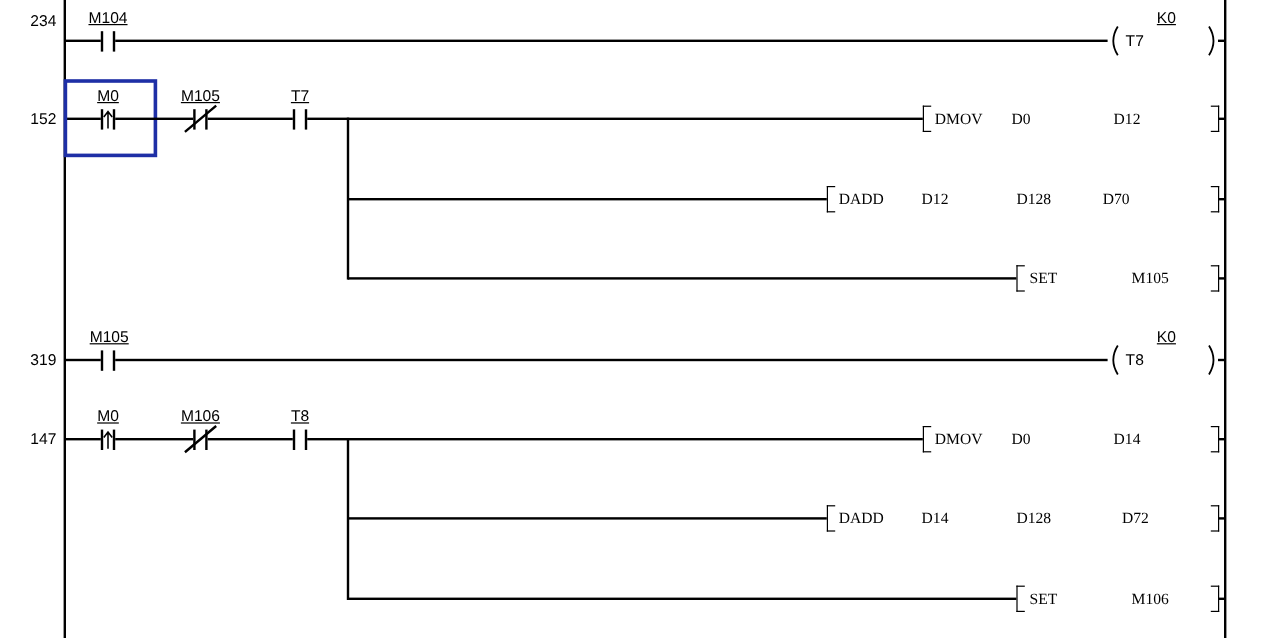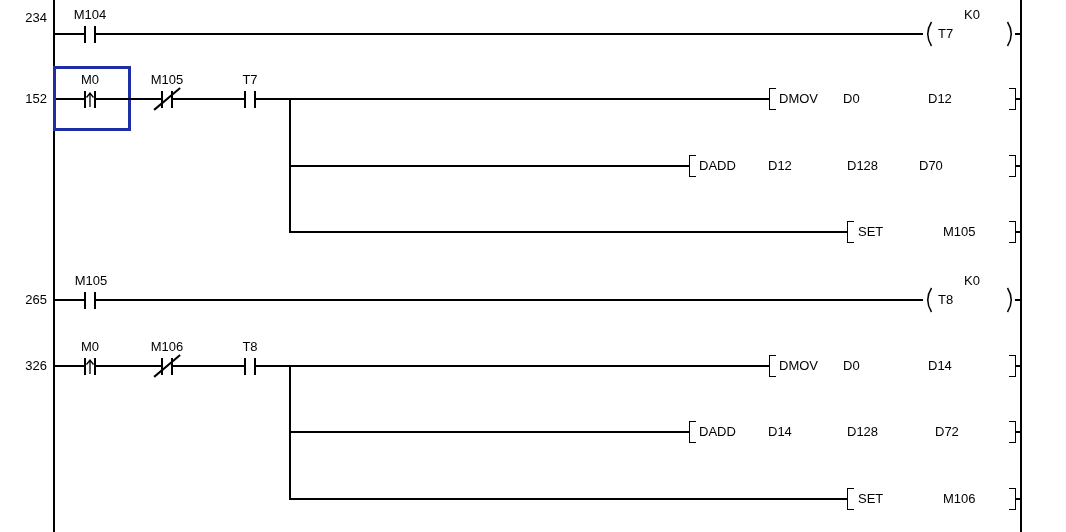--- a/index.html
+++ b/index.html
@@ -2,26 +2,26 @@
 <html><head>
 <meta charset="utf-8">
 <style>
   * { margin:0; padding:0; box-sizing:border-box; }
   html,body { width:1066px; height:532px; background:#ffffff; overflow:hidden;
               font-family:"Liberation Sans", sans-serif; position:relative; }
   .wh   { position:absolute; height:1.5px; background:#000; }
   .wv   { position:absolute; width:1.5px;  background:#000; }
   .rail { position:absolute; top:0; height:532px; width:2px; background:#000; }
   .lbl  { position:absolute; font-size:13px; line-height:15px; color:#000; white-space:nowrap; }
-  .c    { transform:translateX(-50%); }
+  .c    { transform:translateX(-50%);text-decoration:underline; }
   .num  { position:absolute; left:5px; width:42px; text-align:right; font-size:13px; line-height:15px; color:#000; }
   .contact { position:absolute; width:12px; height:17px; }
   .bar  { position:absolute; top:0; width:2px; height:17px; background:#000; }
   .slash{ position:absolute; left:-11px; top:7px; width:34px; height:1.6px; background:#000; transform:rotate(-40deg); }
-  .instr{ position:absolute; height:22px; }
+  .instr{ position:absolute; height:22px;font-family:Liberation Serif, serif; }
   .brl  { position:absolute; left:0; top:0; width:7px; height:22px; border:1.6px solid #000; border-right:none; }
   .brr  { position:absolute; top:0; width:7px; height:22px; border:1.6px solid #000; border-left:none; }
   .itxt { position:absolute; top:3px; font-size:13px; line-height:15px; color:#000; white-space:nowrap; }
   .coil { position:absolute; width:98px; height:26px; }
   .selbox { position:absolute; left:53px; top:66px; width:78px; height:65px; border:3px solid #1e2fa6; background:transparent; }
   svg.glyph { position:absolute; overflow:visible; }
 </style>
 </head>
 <body>
 
@@ -97,41 +97,41 @@
 
 <div class="wh" style="left:290px;top:231px;width:557px"></div>
 <div class="instr" style="left:847px;top:221px;width:169px">
   <div class="brl"></div>
   <div class="itxt" style="left:11px">SET</div>
   <div class="itxt" style="left:96px">M105</div>
   <div class="brr" style="left:162px"></div>
 </div>
 <div class="wh" style="left:1015px;top:231px;width:5px"></div>
 
-<div class="num" style="top:292px">265</div>
+<div class="num" style="top:292px">319</div>
 <div class="wh" style="left:55px;top:299px;width:29px"></div>
 <div class="contact" style="left:84px;top:292px">
   <div class="bar" style="left:0"></div>
   <div class="bar" style="left:10px"></div>
 </div>
 <div class="lbl c" style="left:91px;top:273px">M105</div>
 <div class="wh" style="left:96px;top:299px;width:827px"></div>
 <div class="lbl c" style="left:972px;top:273px">K0</div>
 <div class="coil" style="left:923px;top:287px">
   <svg class="glyph" style="left:0;top:0" width="10" height="26">
       <path d="M8.5 1 Q1 13 8.5 25" stroke="#000" stroke-width="1.5" fill="none"></path>
     </svg>
   <div class="lbl" style="left:15px;top:5px">T8</div>
   <svg class="glyph" style="left:83px;top:0" width="10" height="26">
       <path d="M1.5 1 Q9 13 1.5 25" stroke="#000" stroke-width="1.5" fill="none"></path>
     </svg>
 </div>
 <div class="wh" style="left:1015px;top:299px;width:5px"></div>
 
-<div class="num" style="top:358px">326</div>
+<div class="num" style="top:358px">147</div>
 <div class="wh" style="left:55px;top:365px;width:29px"></div>
 <div class="contact" style="left:84px;top:358px">
   <div class="bar" style="left:0"></div>
   <div class="bar" style="left:10px"></div>
   <svg class="glyph" style="left:1px;top:0" width="10" height="17">
       <path d="M5 16 V2.5 M1.5 6.5 L5 2 L8.5 6.5" stroke="#000" stroke-width="1.3" fill="none"></path>
     </svg>
 </div>
 <div class="lbl c" style="left:90px;top:339px">M0</div>
 <div class="wh" style="left:96px;top:365px;width:65px"></div>

